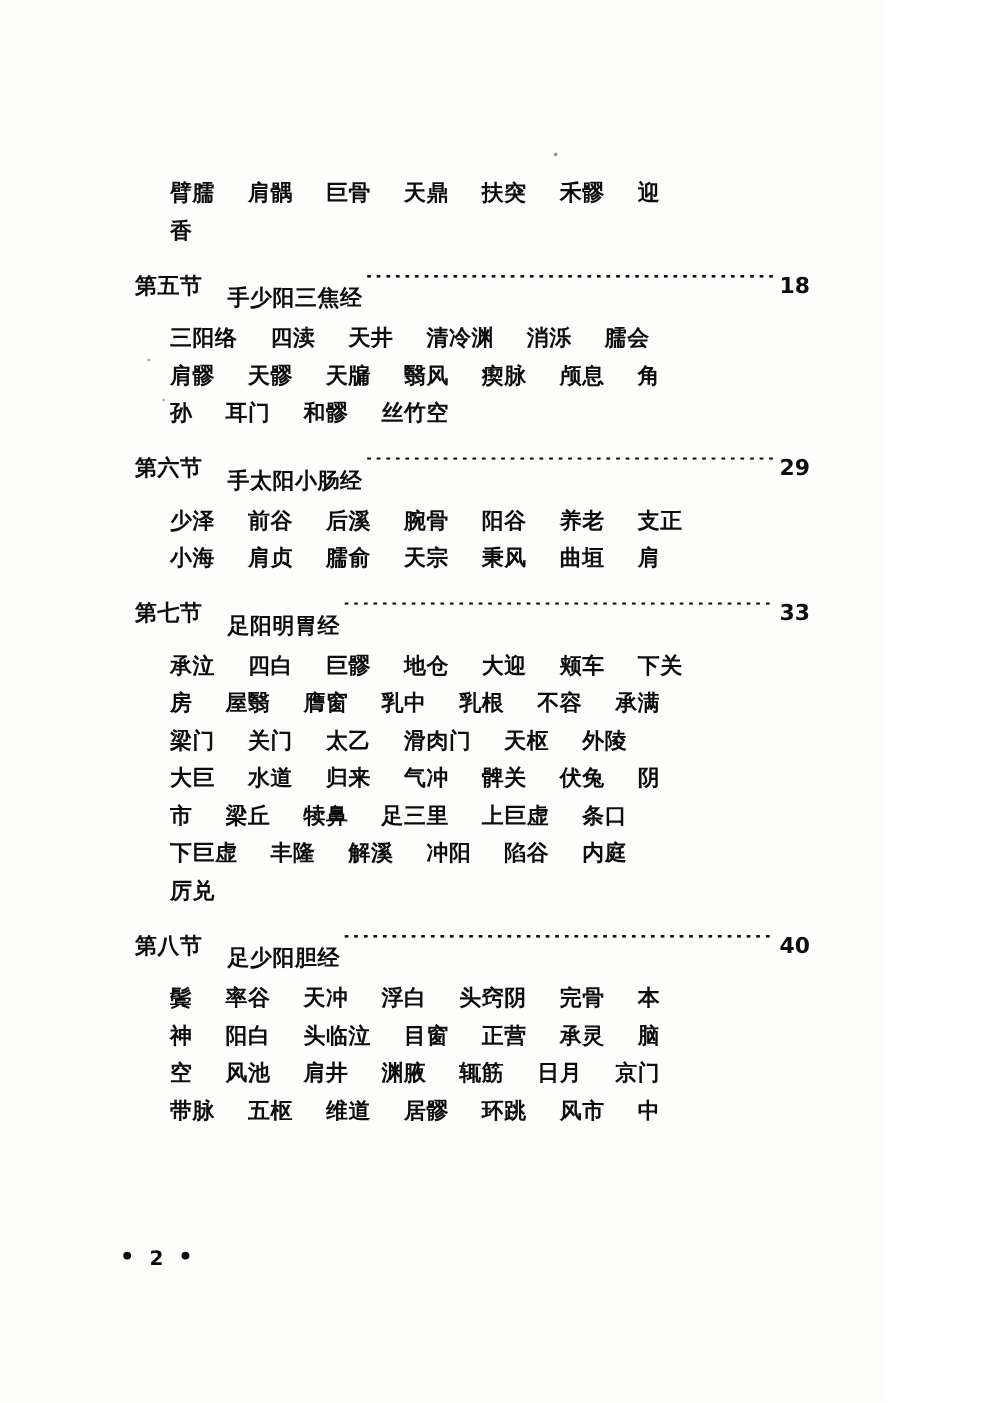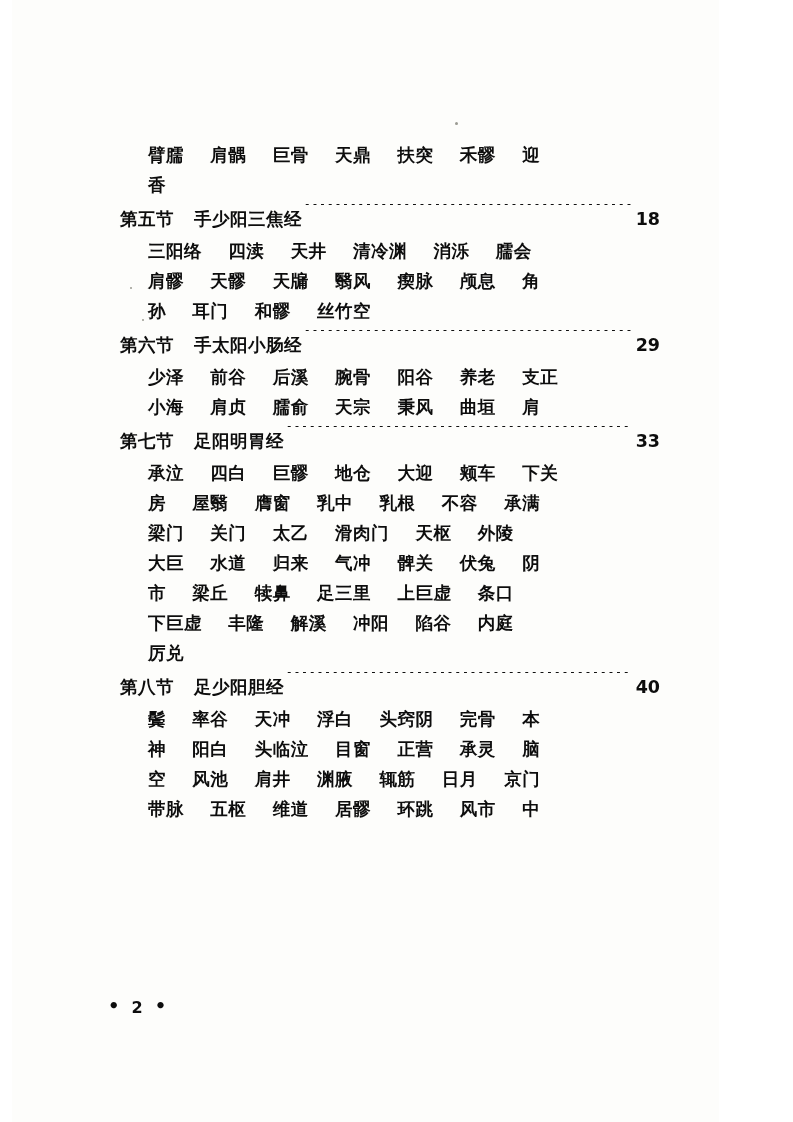--- a/index.html
+++ b/index.html
@@ -10,21 +10,21 @@
     width: 793px;
     height: 1122px;
     background: #ffffff;
     font-family: "DejaVu Sans", sans-serif;
     color: #0d0d0d;
     position: relative;
     overflow: hidden;
   }
   .page {
     position: absolute;
-    left: 12px;
+    left: 0;
     top: 0;
     width: 707px;
     height: 1122px;
     background: #fdfdfb;
   }
   .content {
     position: absolute;
     left: 108px;
     top: 140px;
     width: 540px;
@@ -41,33 +41,34 @@
   }
   .pts.first {
     padding-left: 28px;
   }
   .pts.hang {
     padding-left: 28px;
   }
   
   .section {
     display: flex;
-    align-items: flex-start;
+    align-items: center;
     font-size: 17.5px;
     line-height: 30px;
     font-weight: 700;
     margin: 4px 0 2px 0;
     white-space: nowrap;
   }
   .section .sec-no {
     letter-spacing: 0.5px;
   }
   .section .sec-title {
     margin-left: 20px;
     letter-spacing: 0.5px;
+    margin-top: 20px;
   }
   .section .leader {
     flex: 1 1 auto;
     overflow: hidden;
     margin: 0 2px 0 2px;
     position: relative;
     height: 1em;
   }
   .section .leader::before {
     content: "··································································································";

